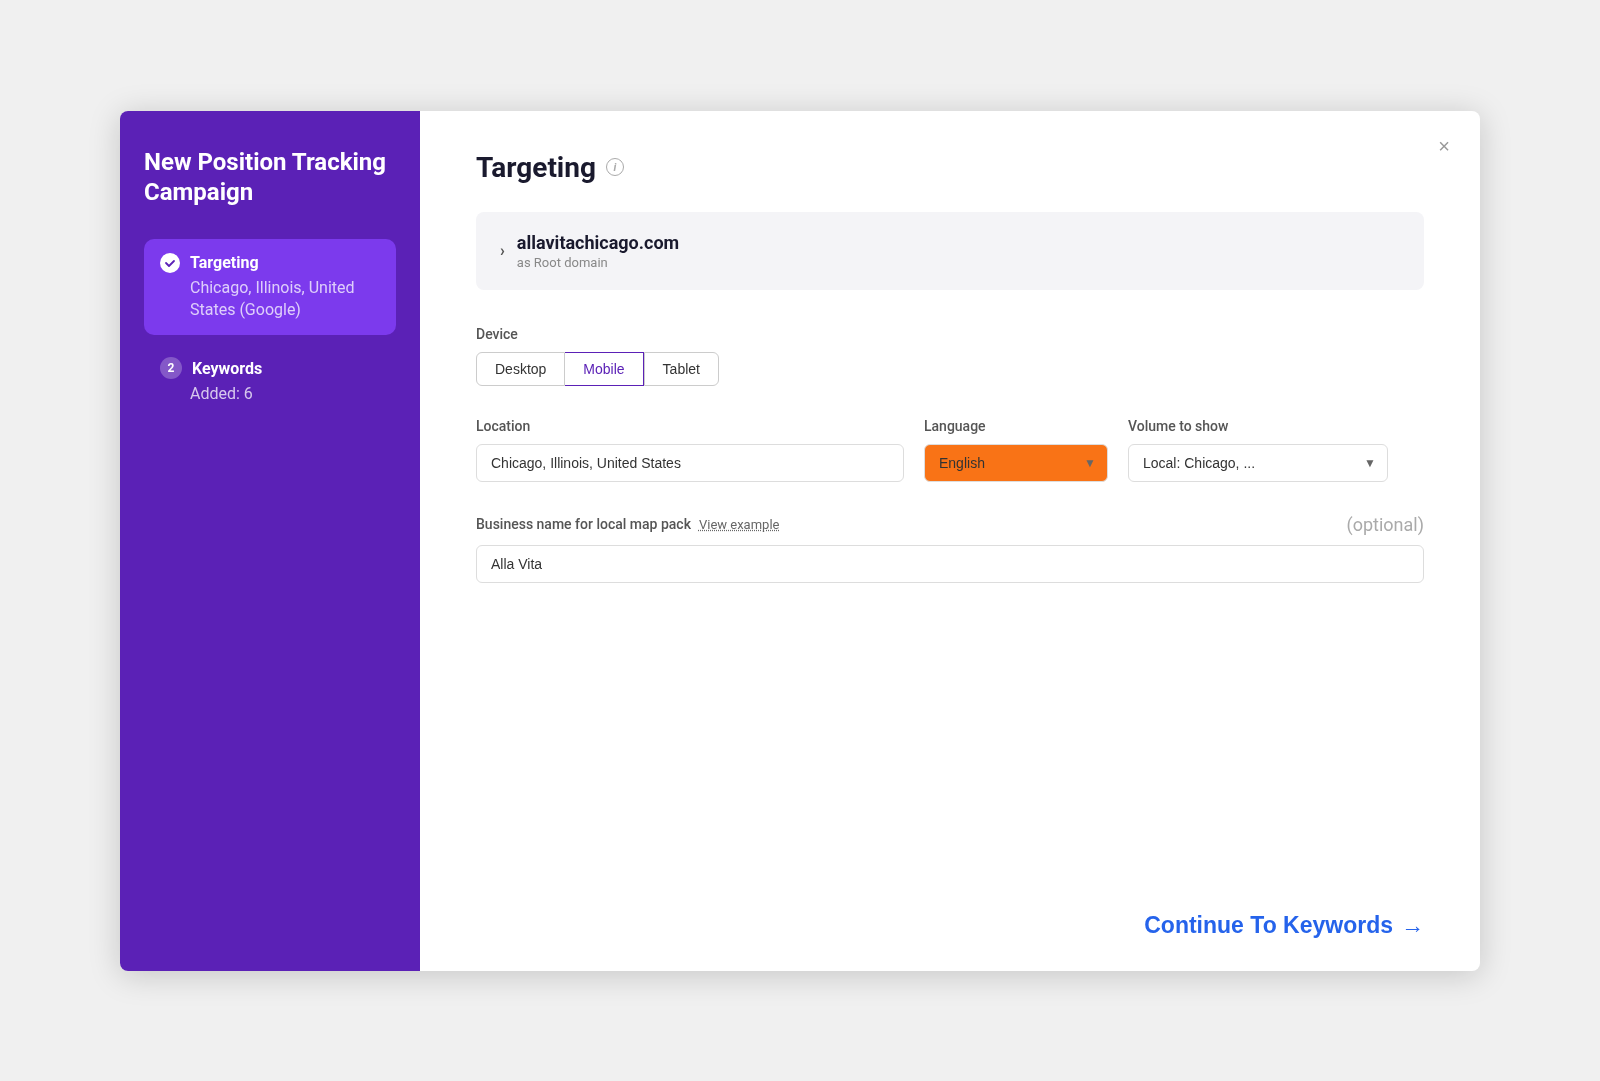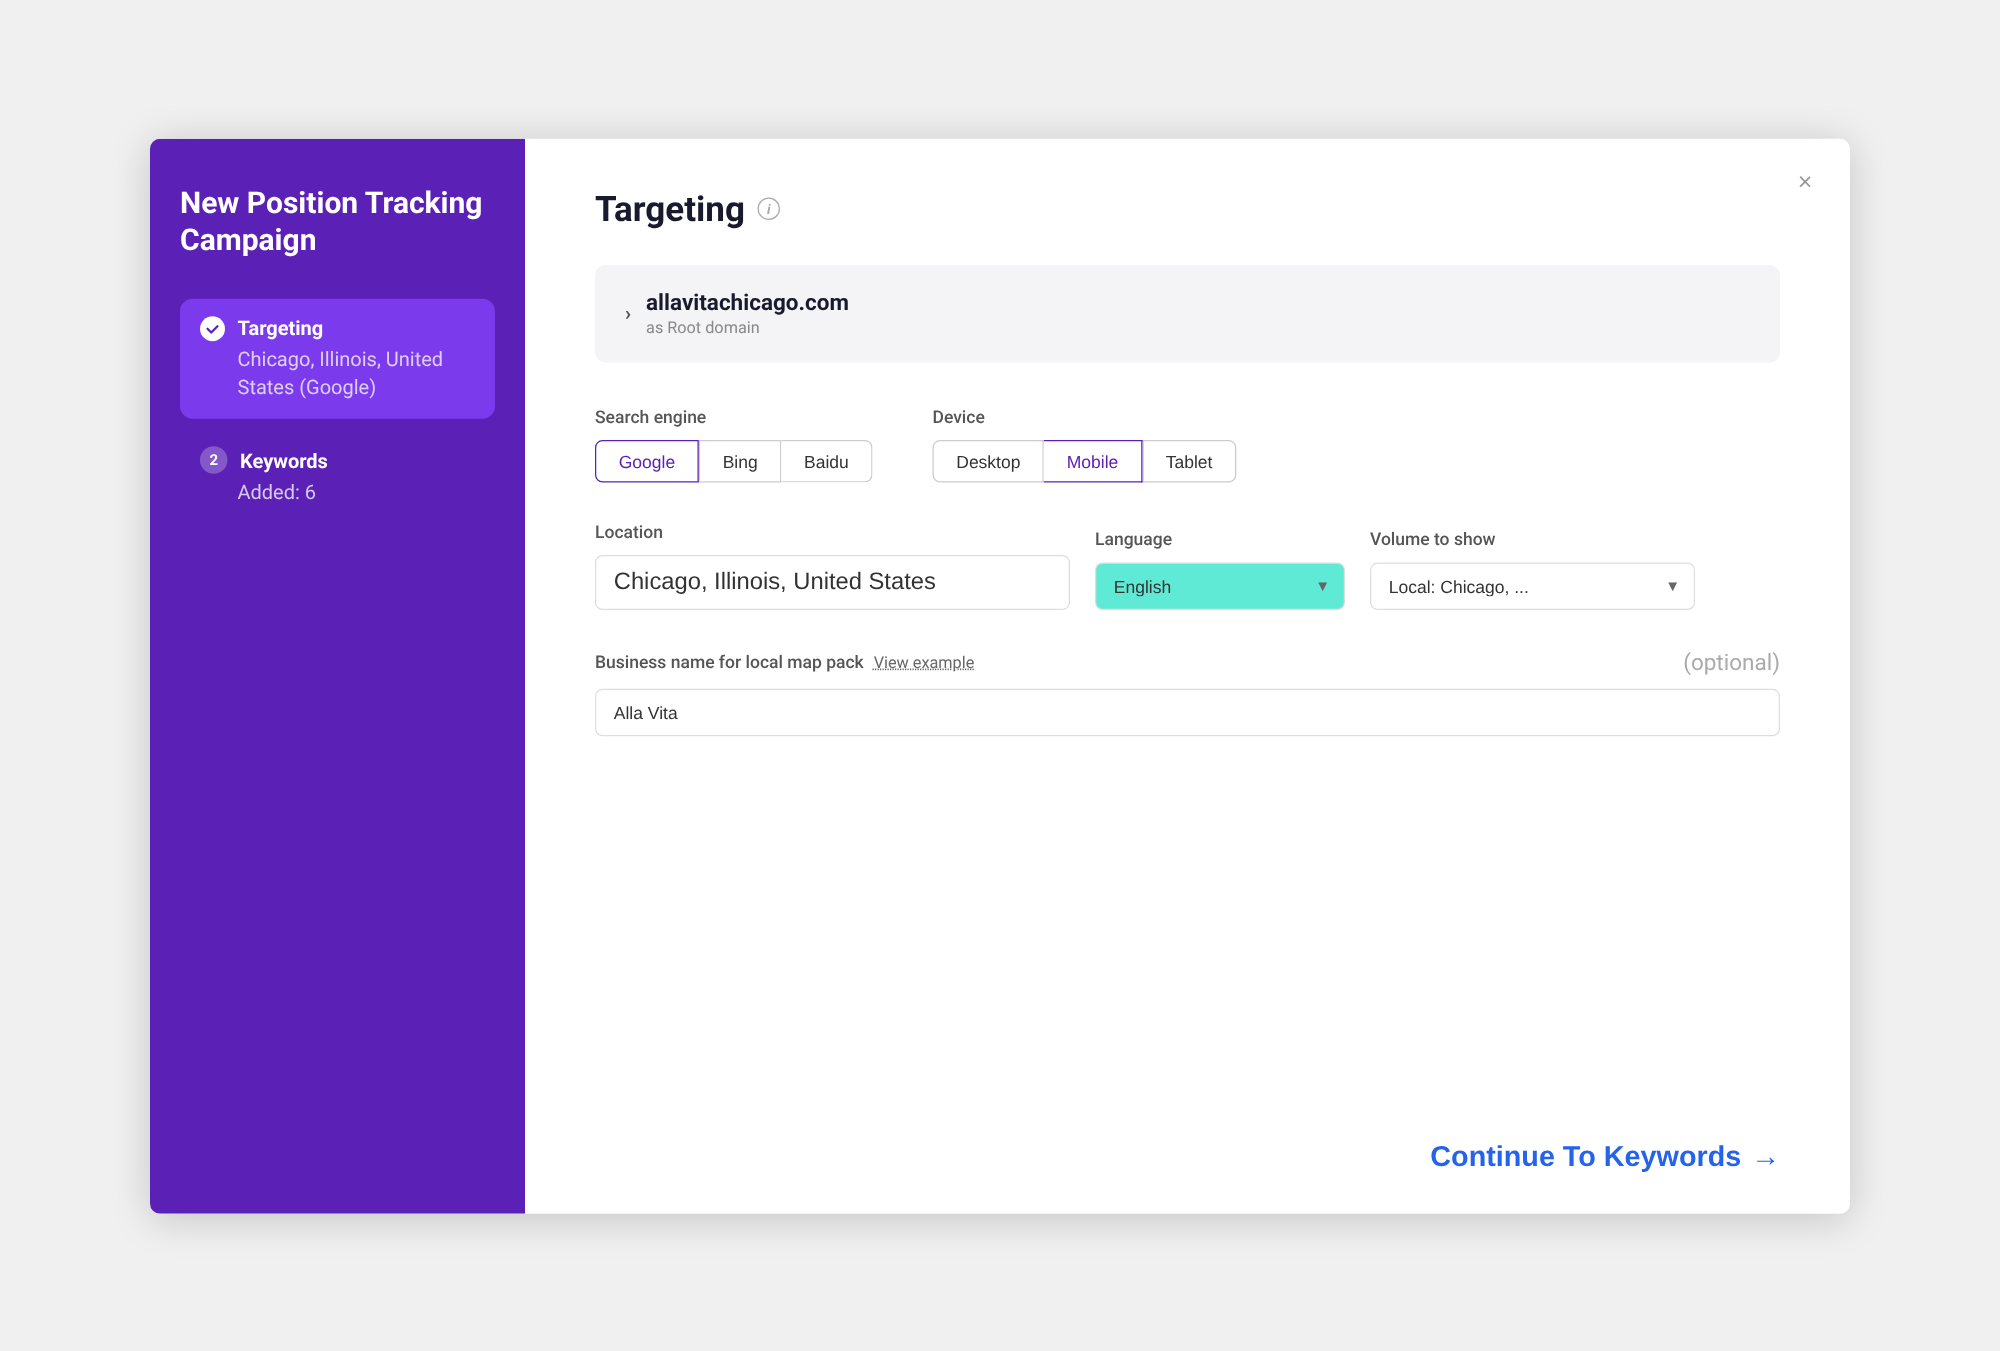--- a/index.html
+++ b/index.html
@@ -208,40 +208,40 @@
       gap: 20px;
       align-items: flex-end;
       margin-bottom: 32px;
     }
     .location-group {
       display: flex;
       flex-direction: column;
       gap: 10px;
     }
     .location-input {
-      width: 380px;
+      width: 428px;
       padding: 10px 14px;
       border: 1.5px solid #ddd;
       border-radius: 6px;
-      font-size: 19px;
+      font-size: 14px;
       color: #333;
       outline: none;
     }
     .select-wrapper {
       position: relative;
     }
     .select-input {
-      width: 200px;
+      width: 184px;
       padding: 10px 36px 10px 14px;
       border: 1.5px solid #ddd;
       border-radius: 6px;
       font-size: 14px;
       color: #333;
       appearance: none;
-      background: #5eead4;
+      background: #f97316;
       cursor: pointer;
       outline: none;
     }
     .select-chevron {
       position: absolute;
       right: 12px;
       top: 50%;
       transform: translateY(-50%);
       pointer-events: none;
       color: #666;
@@ -355,28 +355,20 @@
 
     <div class="domain-card">
       <span class="chevron-right">›</span>
       <div class="domain-info">
         <div class="domain-name">allavitachicago.com</div>
         <div class="domain-type">as Root domain</div>
       </div>
     </div>
 
     <div class="form-row">
-      <div class="form-group">
-        <span class="form-label">Search engine</span>
-        <div class="btn-group">
-          <button class="toggle-btn active">Google</button>
-          <button class="toggle-btn">Bing</button>
-          <button class="toggle-btn">Baidu</button>
-        </div>
-      </div>
       <div class="form-group">
         <span class="form-label">Device</span>
         <div class="btn-group">
           <button class="toggle-btn">Desktop</button>
           <button class="toggle-btn active">Mobile</button>
           <button class="toggle-btn">Tablet</button>
         </div>
       </div>
     </div>
 

